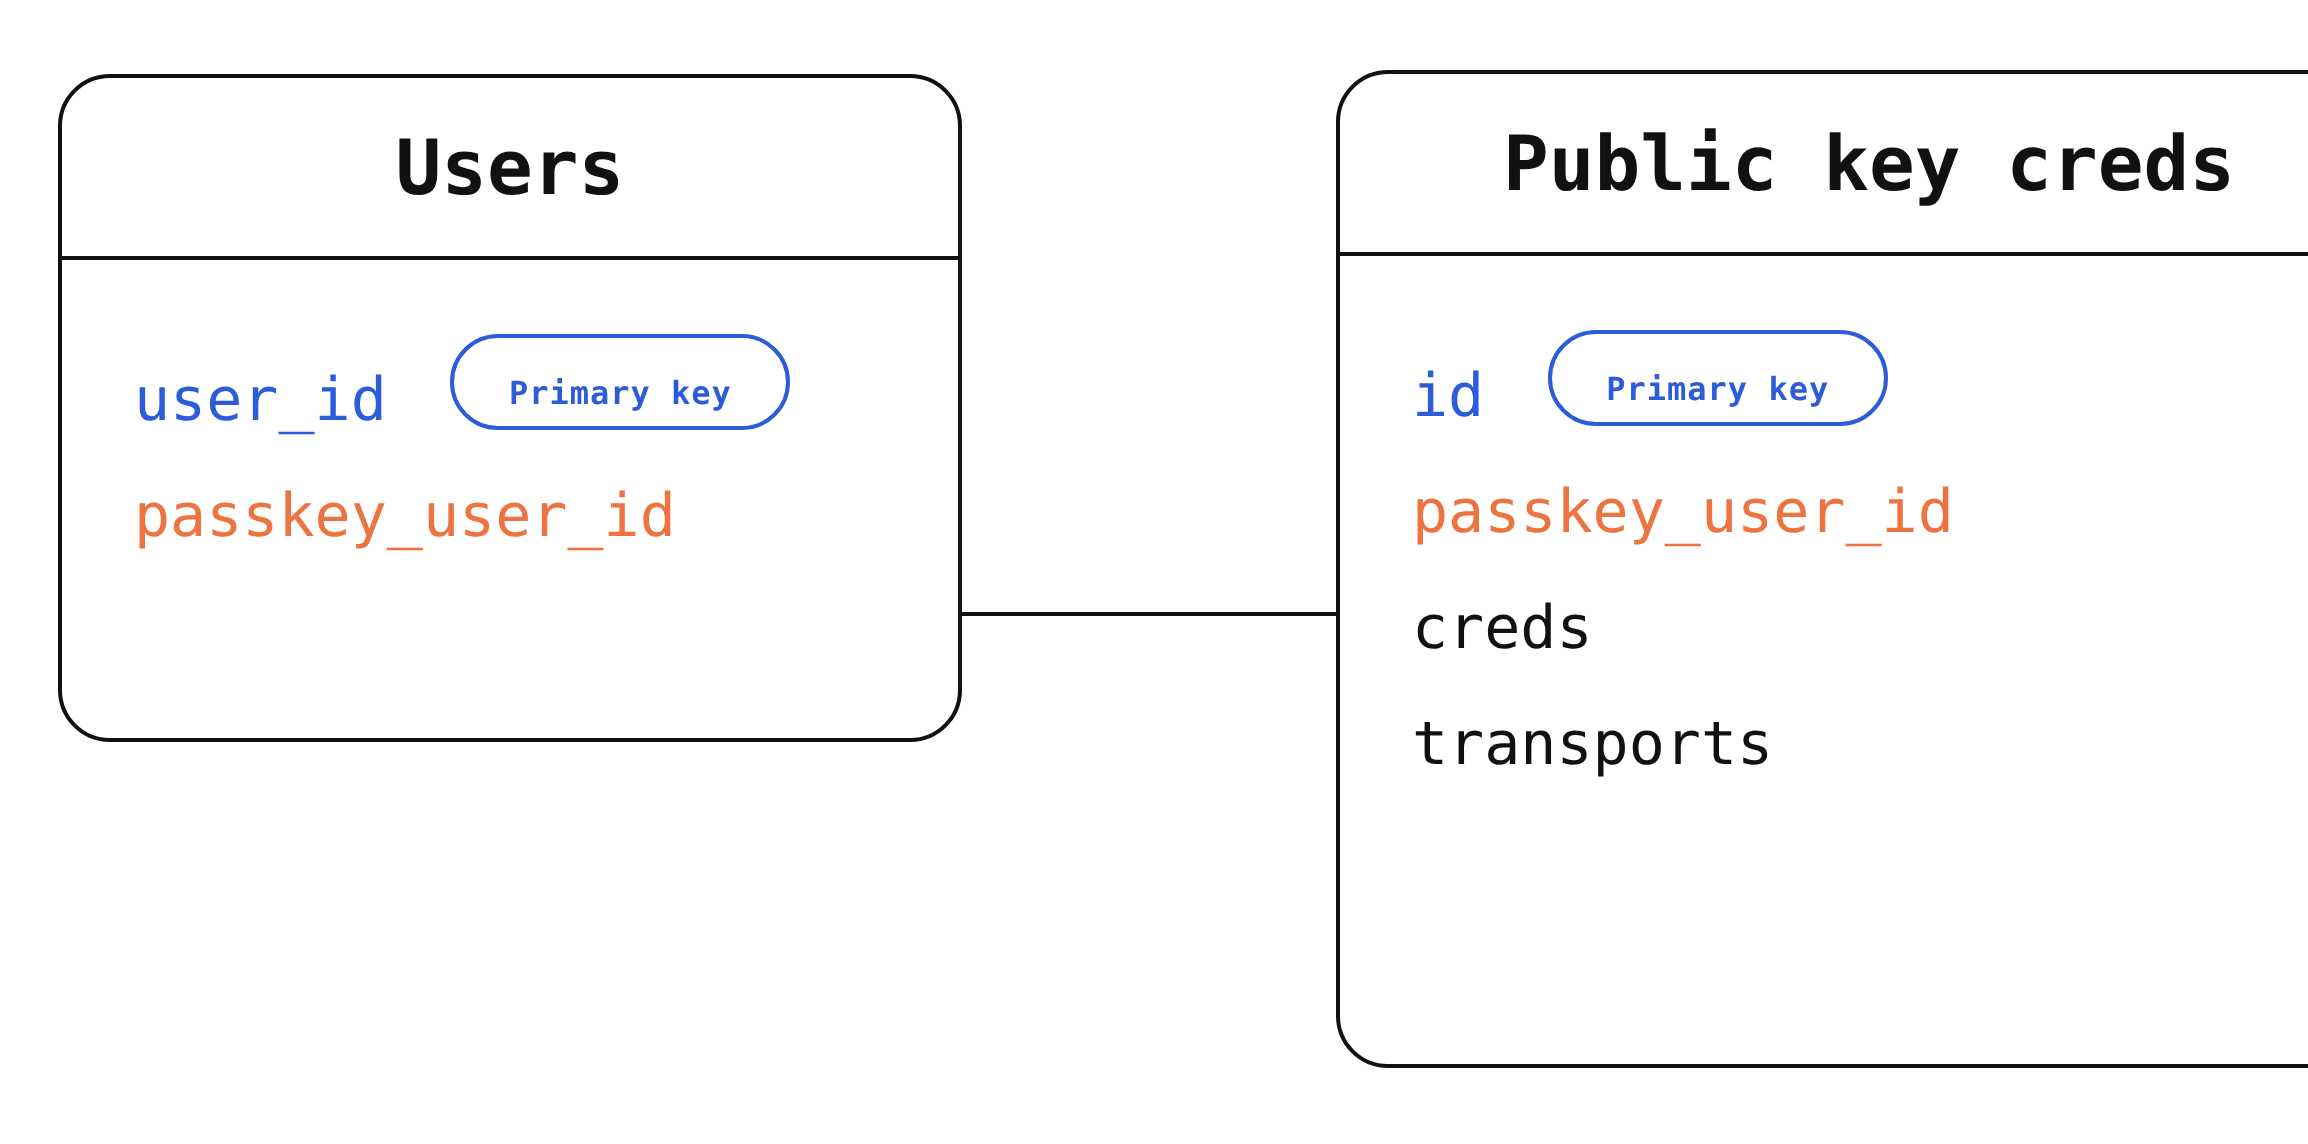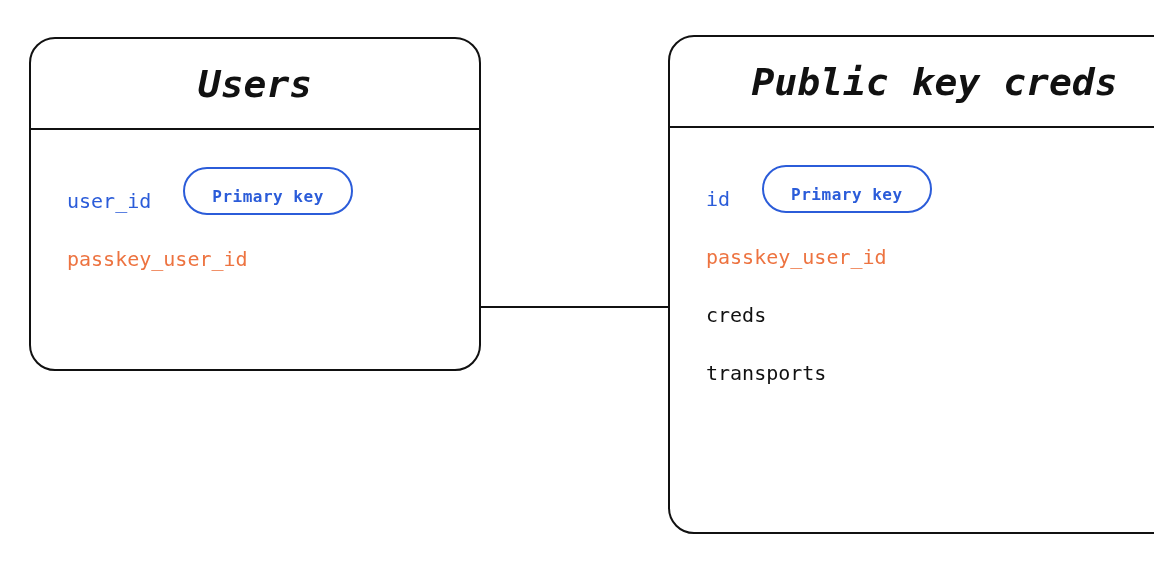--- a/index.html
+++ b/index.html
@@ -41,34 +41,33 @@
     border-bottom: 2px solid #111111;
     display: flex;
     align-items: center;
     justify-content: center;
   }
   .entity__title {
     font-size: 38px;
     font-weight: bold;
     letter-spacing: 0px;
     white-space: nowrap;
-    font-style: italic;
   }
   .entity__body {
     padding: 32px 18px 0 36px;
   }
   .field-row {
     height: 58px;
     display: flex;
     align-items: center;
     gap: 32px;
     white-space: nowrap;
   }
   .field-name {
-    font-size: 20px;
+    font-size: 30px;
     line-height: 1;
     margin-top: 20px;
   }
   .c-blue   { color: var(--primary-key-blue, #2B5CD9); }
   .c-orange { color: var(--foreign-key-orange, #ED7340); }
   .c-black  { color: #111111; }
   .pk-badge {
     display: inline-flex;
     align-items: center;
     justify-content: center;

